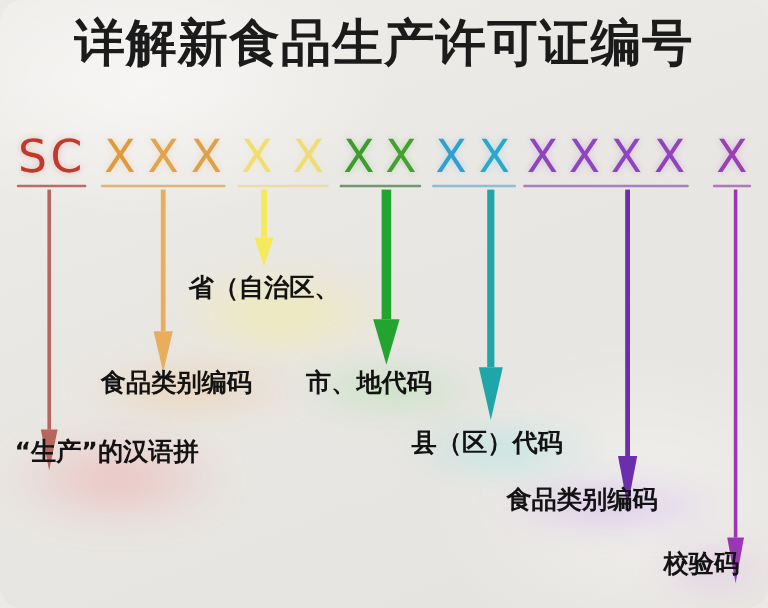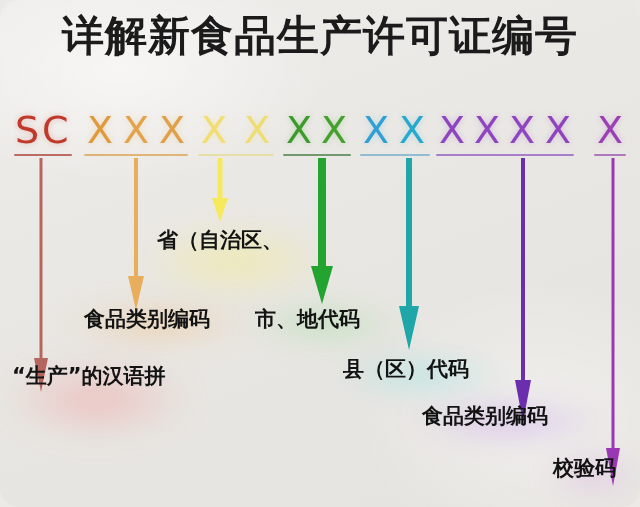--- a/index.html
+++ b/index.html
@@ -145,16 +145,16 @@
       <div class="ch" style="left: 596px; width: 28px; color: rgb(155, 63, 181); text-shadow: rgba(155, 63, 181, 0.267) 0px 0px 6px;">X</div>
     </div>
 
   <div id="label-layer">
       <div class="lbl" style="left: 157px; top: 226px;"><div>省（自治区、</div></div>
       <div class="lbl" style="left: 84px; top: 305px;"><div>食品类别编码</div></div>
       <div class="lbl" style="left: 255px; top: 305px;"><div>市、地代码</div></div>
       <div class="lbl" style="left: 12px; top: 362px;"><div>“生产”的汉语拼</div></div>
       <div class="lbl" style="left: 343px; top: 355px;"><div>县（区）代码</div></div>
       <div class="lbl" style="left: 422px; top: 402px;"><div>食品类别编码</div></div>
-      <div class="lbl" style="left: 553px; top: 456px; font-family: Liberation Mono, monospace;"><div>校验码</div></div>
+      <div class="lbl" style="left: 553px; top: 456px;"><div>校验码</div></div>
     </div>
 
 </div>
 
 </body></html>

